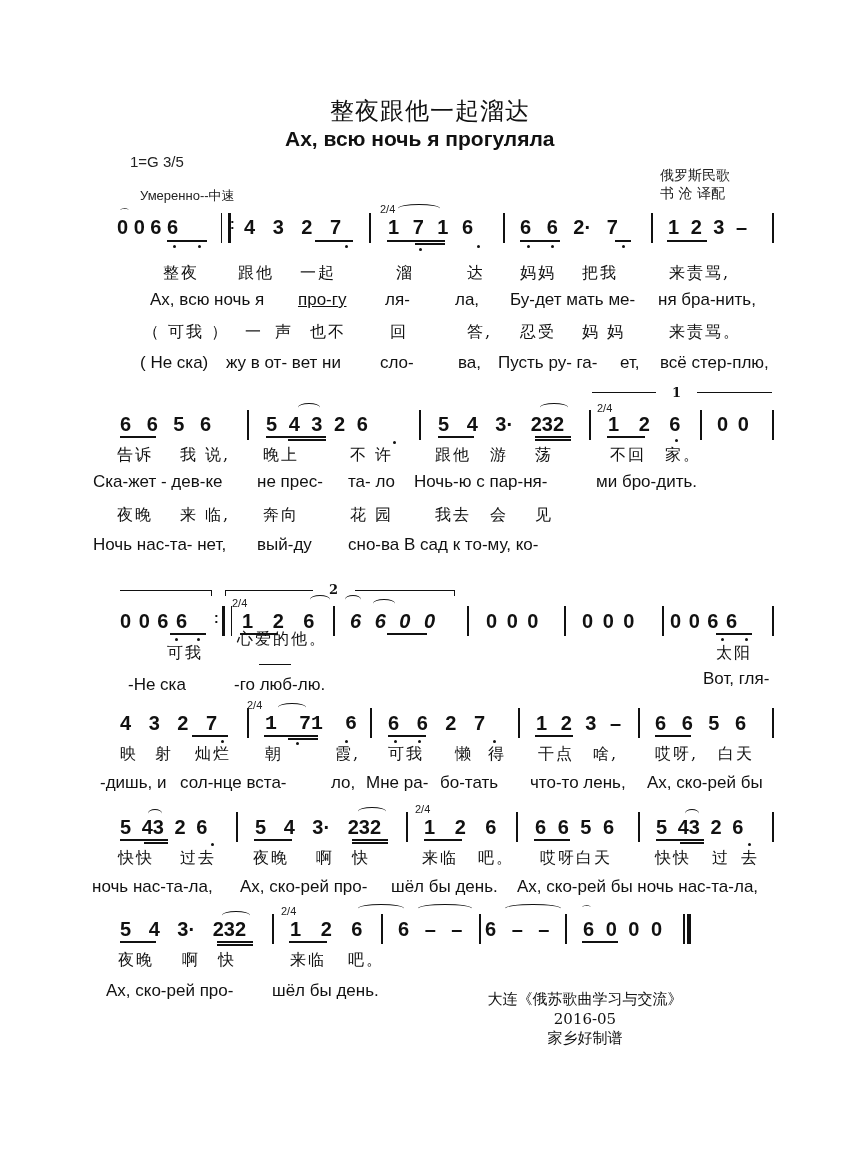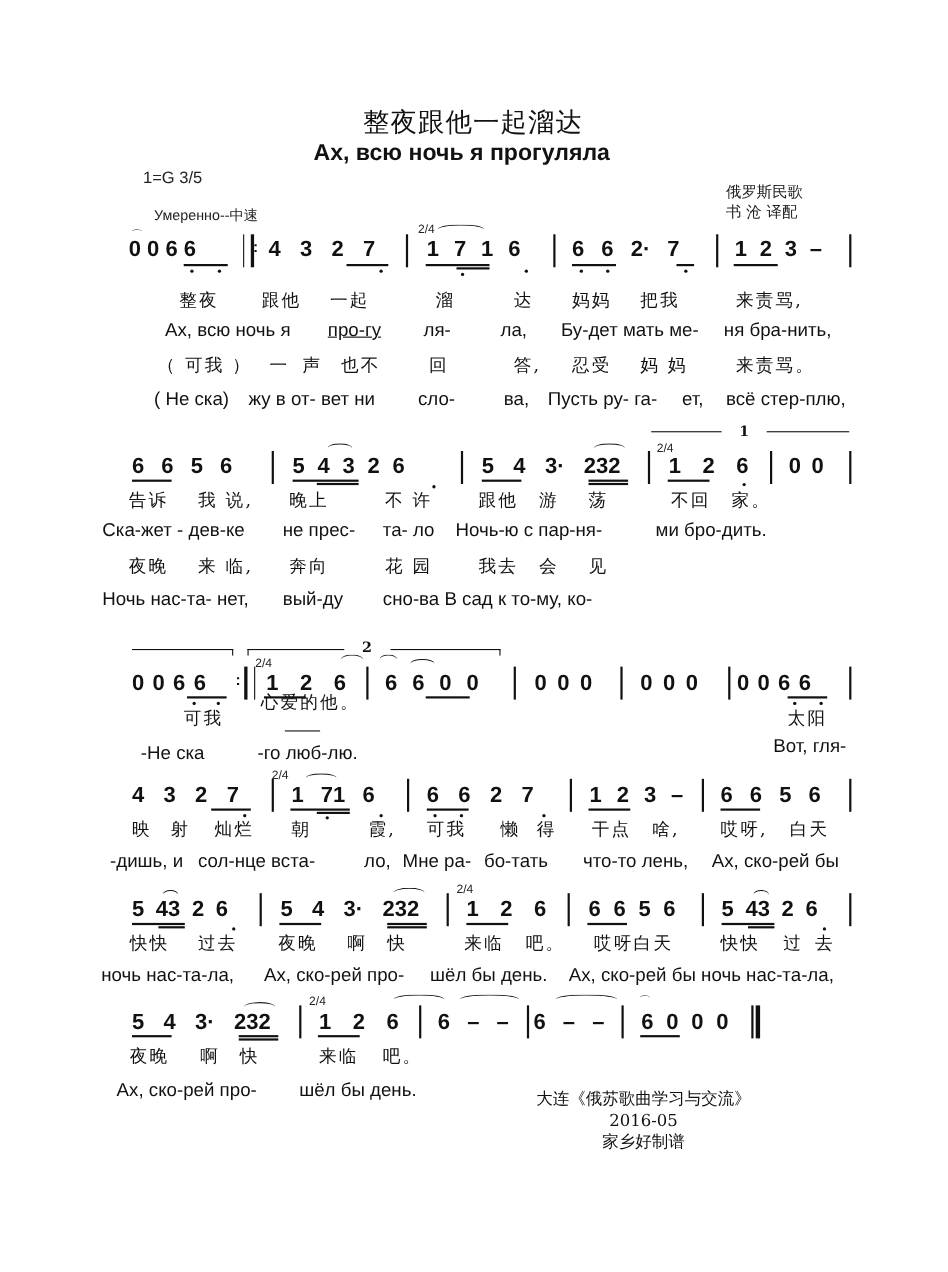--- a/index.html
+++ b/index.html
@@ -172,21 +172,21 @@
   <div class="dot" style="left:197px;top:638px;"></div>
   <div class="abs notes" style="left:214px;top:610px;font-size:14px;">:</div>
   <div class="dbar" style="left:222px;top:606px;height:30px;transform:scaleX(-1);"></div>
   <div class="abs ts" style="left:232px;top:597px;">2/4</div>
   <div class="abs notes" style="left:242px;top:610px;word-spacing:14px;">1 2  6</div>
   <div class="slur" style="left:310px;top:595px;width:20px;"></div>
   <div class="ul" style="left:240px;top:633px;width:38px;"></div>
   <div class="bar" style="left:333px;top:606px;height:30px;"></div>
   <div class="slur" style="left:345px;top:595px;width:16px;"></div>
   <div class="slur" style="left:373px;top:599px;width:22px;"></div>
-  <div class="abs notes" style="left:350px;top:610px;word-spacing:8px;">6  6 0 0</div>
+  <div class="abs notes" style="left:350px;top:610px;word-spacing:8px;font-style:italic;">6  6 0 0</div>
   <div class="ul" style="left:387px;top:633px;width:40px;"></div>
   <div class="bar" style="left:467px;top:606px;height:30px;"></div>
   <div class="abs notes" style="left:486px;top:610px;word-spacing:4px;">0 0 0</div>
   <div class="bar" style="left:564px;top:606px;height:30px;"></div>
   <div class="abs notes" style="left:582px;top:610px;word-spacing:4px;">0 0 0</div>
   <div class="bar" style="left:662px;top:606px;height:30px;"></div>
   <div class="abs notes" style="left:670px;top:610px;word-spacing:2px;">0 0 6 6</div>
   <div class="ul" style="left:716px;top:633px;width:36px;"></div>
   <div class="dot" style="left:721px;top:638px;"></div>
   <div class="dot" style="left:745px;top:638px;"></div>
@@ -202,21 +202,21 @@
   <div class="abs lyr-ru" style="left:703px;top:669px;">Вот, гля-</div>
 </div>
 
 <div>
   <div class="abs notes" style="left:120px;top:712px;word-spacing:12px;">4  3  2 7</div>
   <div class="ul" style="left:192px;top:735px;width:36px;"></div>
   <div class="dot" style="left:221px;top:740px;"></div>
   <div class="bar" style="left:247px;top:708px;height:30px;"></div>
   <div class="abs ts" style="left:247px;top:699px;">2/4</div>
   <div class="slur" style="left:278px;top:703px;width:28px;"></div>
-  <div class="abs notes" style="left:265px;top:712px;word-spacing:10px;">1 71  6</div>
+  <div class="abs notes" style="left:265px;top:712px;word-spacing:10px;font-family:Liberation Mono, monospace;">1 71  6</div>
   <div class="ul" style="left:264px;top:735px;width:54px;"></div>
   <div class="ul" style="left:288px;top:738px;width:30px;"></div>
   <div class="dot" style="left:296px;top:742px;"></div>
   <div class="dot" style="left:345px;top:740px;"></div>
   <div class="bar" style="left:370px;top:708px;height:30px;"></div>
   <div class="abs notes" style="left:388px;top:712px;word-spacing:12px;">6 6  2  7</div>
   <div class="ul" style="left:388px;top:735px;width:38px;"></div>
   <div class="dot" style="left:394px;top:740px;"></div>
   <div class="dot" style="left:418px;top:740px;"></div>
   <div class="dot" style="left:493px;top:740px;"></div>

